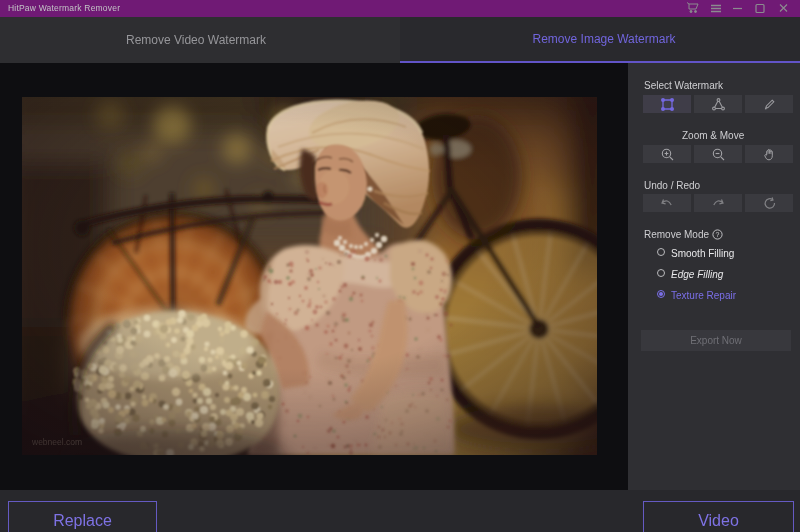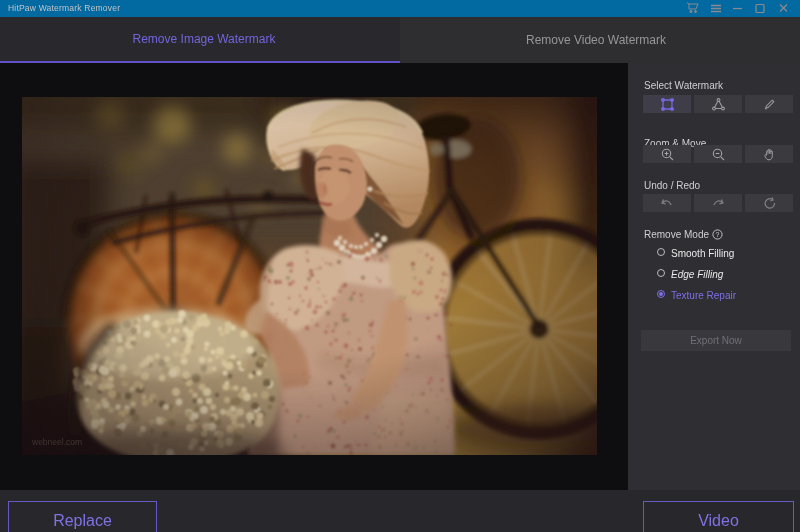--- a/index.html
+++ b/index.html
@@ -1,17 +1,17 @@
 <!DOCTYPE html>
 <html><head>
 <meta charset="utf-8">
 <style>
 * { margin:0; padding:0; box-sizing:border-box; }
 html,body { width:800px; height:532px; overflow:hidden; background:#1a1a1d; font-family:"Liberation Sans",sans-serif; }
-.titlebar { height:17px; background:#0369a1; position:relative; }
+.titlebar { height:17px; background:#701a75; position:relative; }
 .titlebar .tt { position:absolute; left:8px; top:3px; font-size:8.5px; color:#c3c3c6; letter-spacing:.2px; }
 .winicons { position:absolute; right:0; top:0; height:17px; display:flex; align-items:center; }
 .winicons svg { display:block; }
 .tabs { height:46px; display:flex; }
 .tab { width:400px; display:flex; align-items:center; justify-content:center; font-size:12px; }
 .tab.l { background:#2e2e31; color:#96969a; padding-right:8px; }
 .tab.r { background:#29292d; color:#7165dd; border-bottom:2px solid #6254c8; padding-left:8px; }
 .main { height:427px; display:flex; }
 .canvas { width:628px; height:427px; background:#0e0e11; position:relative; }
 .photo { position:absolute; left:22px; top:34px; width:575px; height:358px; }
@@ -40,22 +40,22 @@
         <circle cx="25.5" cy="11.5" r="1" fill="#8b8b8f"></circle>
         <path d="M41 5.5 h10 M41 8.5 h10 M41 11.5 h10" stroke-width="1.4"></path>
         <path d="M63 8.5 h9" stroke-width="1.2"></path>
         <rect x="86" y="4.5" width="8" height="8" rx="1" stroke-width="1.2"></rect>
         <path d="M110 4.5 l7 7 M117 4.5 l-7 7" stroke-width="1.2"></path>
       </g>
     </svg>
   </div>
 </div>
 <div class="tabs">
+  <div class="tab l">Remove Video Watermark</div>
   <div class="tab r">Remove Image Watermark</div>
-  <div class="tab l">Remove Video Watermark</div>
 </div>
 <div class="main">
   <div class="canvas">
     <div class="photo"><svg width="575" height="358" viewBox="0 0 575 358">
           <defs>
 <filter id="b1" x="-30%" y="-30%" width="160%" height="160%">
               <feGaussianBlur stdDeviation="1.2"></feGaussianBlur>
             </filter>
 <filter id="b2" x="-30%" y="-30%" width="160%" height="160%">
               <feGaussianBlur stdDeviation="2"></feGaussianBlur>
@@ -925,21 +925,21 @@
             <circle cx="3" cy="11.5" r="1.4" fill="#3a3a3f"></circle>
           </svg>
         </div>
       <div class="bbtn">
           <svg width="15" height="15" viewBox="0 0 15 15" fill="none" stroke="#9b9b9f" stroke-width="1.05">
             <path d="M10.2 3.2 l1.6 1.6 -5.8 5.8 -2.4 .8 .8 -2.4 z"></path>
             <path d="M4.4 10.6 c-.5 .5 -.7 1.2 -.6 1.9" stroke-width="0.9"></path>
           </svg>
         </div>
     </div>
-    <div class="lbl" style="top:75px;">Zoom &amp; Move</div>
+    <div class="lbl" style="top:67px;margin-left:38px;">Zoom &amp; Move</div>
     <div class="brow" style="top:82px;">
       <div class="bbtn">
           <svg width="15" height="15" viewBox="0 0 15 15" fill="none" stroke="#a4a4a8" stroke-width="1.1">
             <circle cx="6.5" cy="6.5" r="4.2"></circle>
             <path d="M9.8 9.8 L13 13"></path>
             <path d="M4.6 6.5 h3.8 M6.5 4.6 v3.8"></path>
           </svg>
         </div>
       <div class="bbtn">
           <svg width="15" height="15" viewBox="0 0 15 15" fill="none" stroke="#a4a4a8" stroke-width="1.1">

